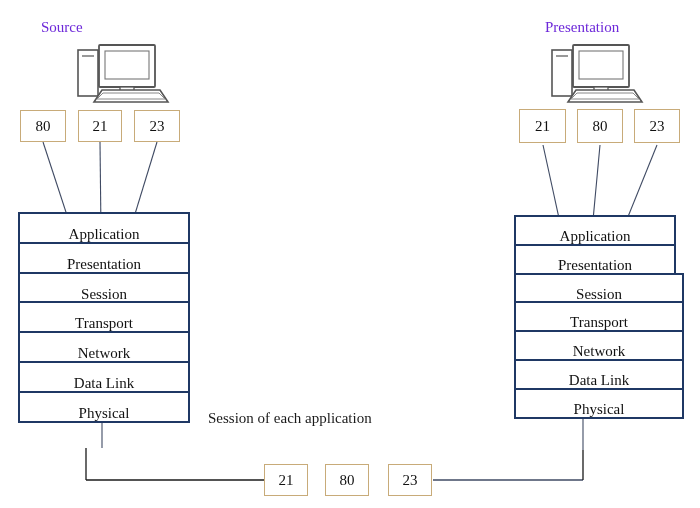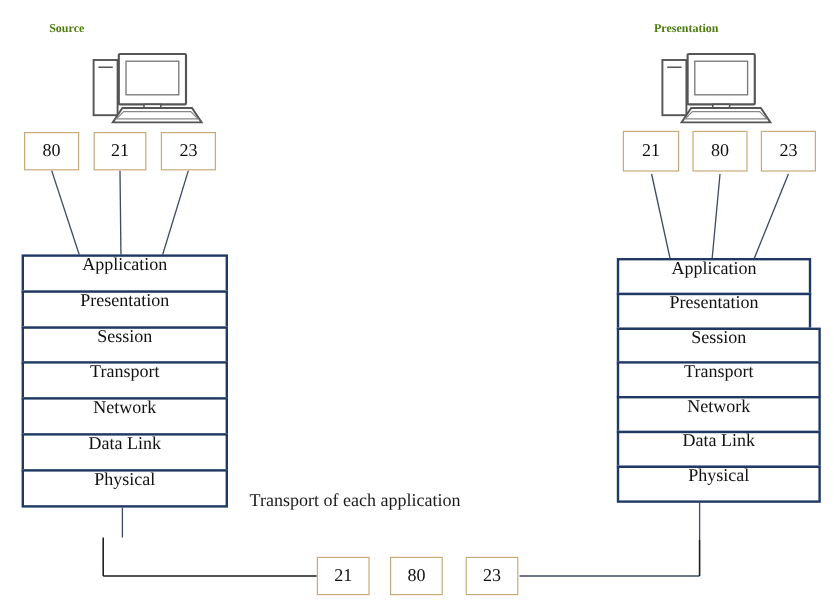--- a/index.html
+++ b/index.html
@@ -17,24 +17,23 @@
   }
   #wires {
     position: absolute;
     left: 0; top: 0;
     width: 700px;
     height: 508px;
     pointer-events: none;
   }
   .node-title {
     position: absolute;
-    font-size: 10px;
-    color: #4d7c0f;
+    font-size: 15px;
+    color: #6d28d9;
     white-space: nowrap;
-    font-weight: bold;
   }
   #src-title { left: 41px; top: 19px; }
   #dst-title { left: 545px; top: 19px; }
 
   .host-icon { position: absolute; }
 
   .port-box {
     position: absolute;
     box-sizing: border-box;
     border: 1.6px solid #c8ab79;
@@ -48,21 +47,21 @@
   }
 
   .stack { position: absolute; }
   .layer-box {
     box-sizing: border-box;
     border: 2.2px solid #1f3864;
     background: #ffffff;
     font-size: 15px;
     color: #111111;
     display: flex;
-    align-items: flex-start;
+    align-items: flex-end;
     justify-content: center;
     line-height: 1;
     margin-top: -2.2px;
   }
   .layer-box:first-child { margin-top: 0; }
 
   #stack-src { left: 18px; top: 212px; width: 172px; }
   #stack-src .layer-box { height: 32px; }
 
   #stack-dst { left: 514px; top: 215px; width: 162px; }
@@ -209,21 +208,21 @@
       <span>Network</span>
     </div>
     <div class="layer-box wide">
       <span>Data Link</span>
     </div>
     <div class="layer-box wide">
       <span>Physical</span>
     </div>
   </div>
 
-  <div class="segments-label">Transport of each application</div>
+  <div class="segments-label">Session of each application</div>
 
   <div class="seg-box" style="left:264px;">
     <span>21</span>
   </div>
   <div class="seg-box" style="left:325px;">
     <span>80</span>
   </div>
   <div class="seg-box" style="left:388px;">
     <span>23</span>
   </div>

